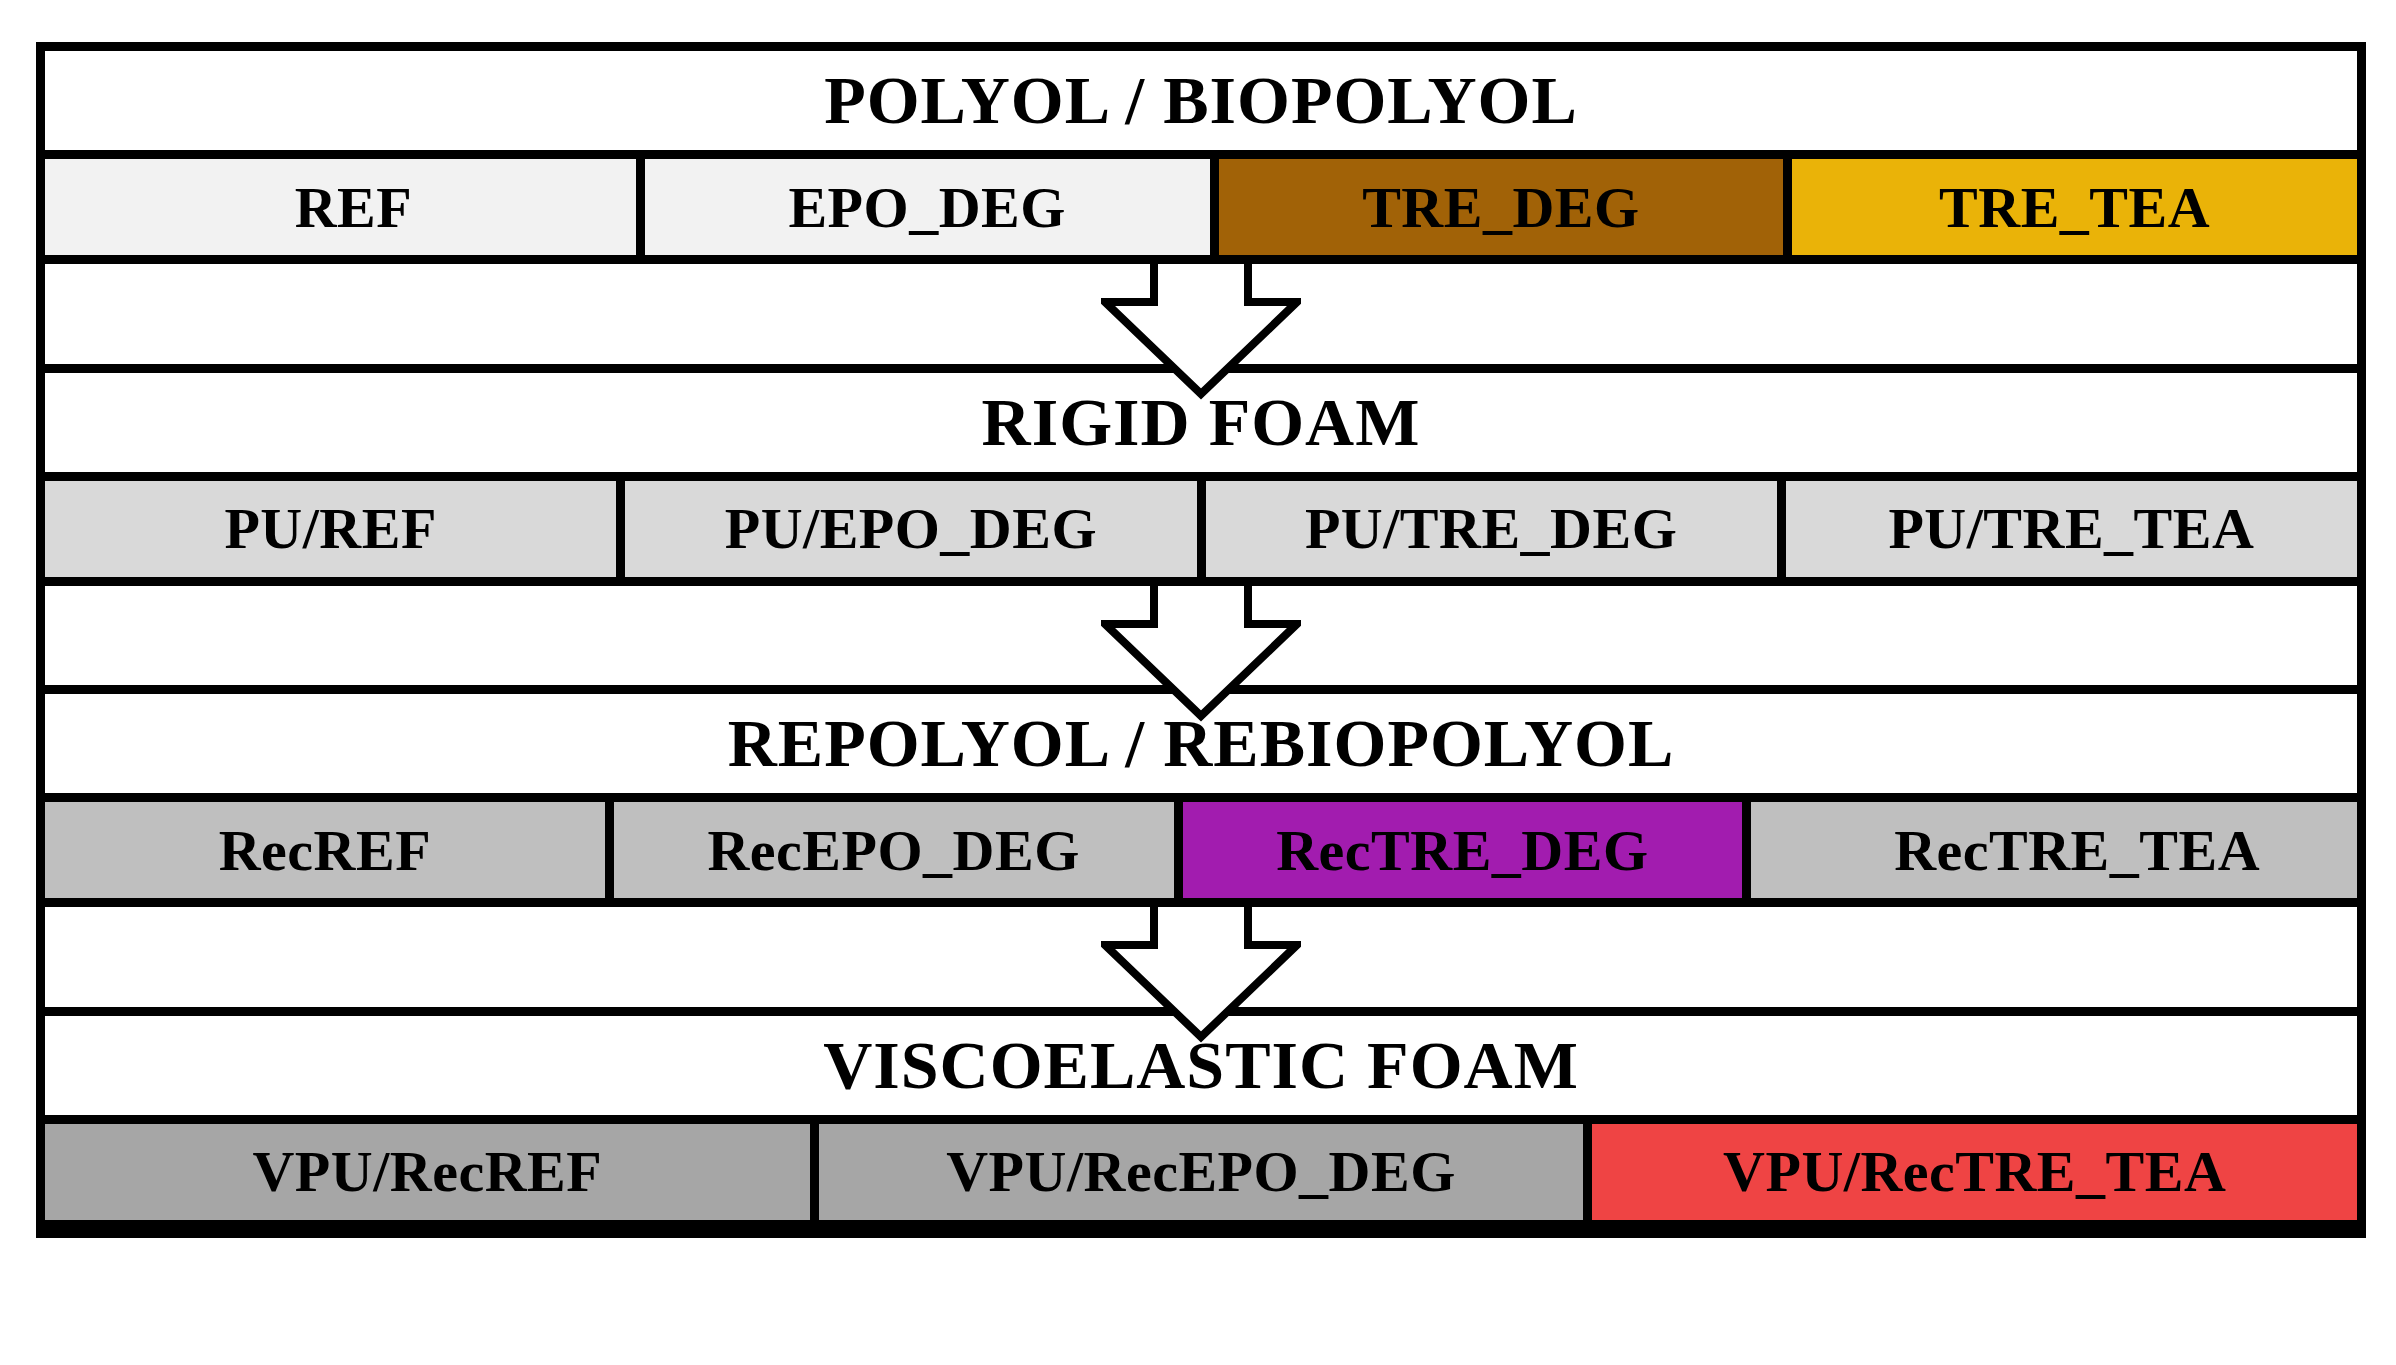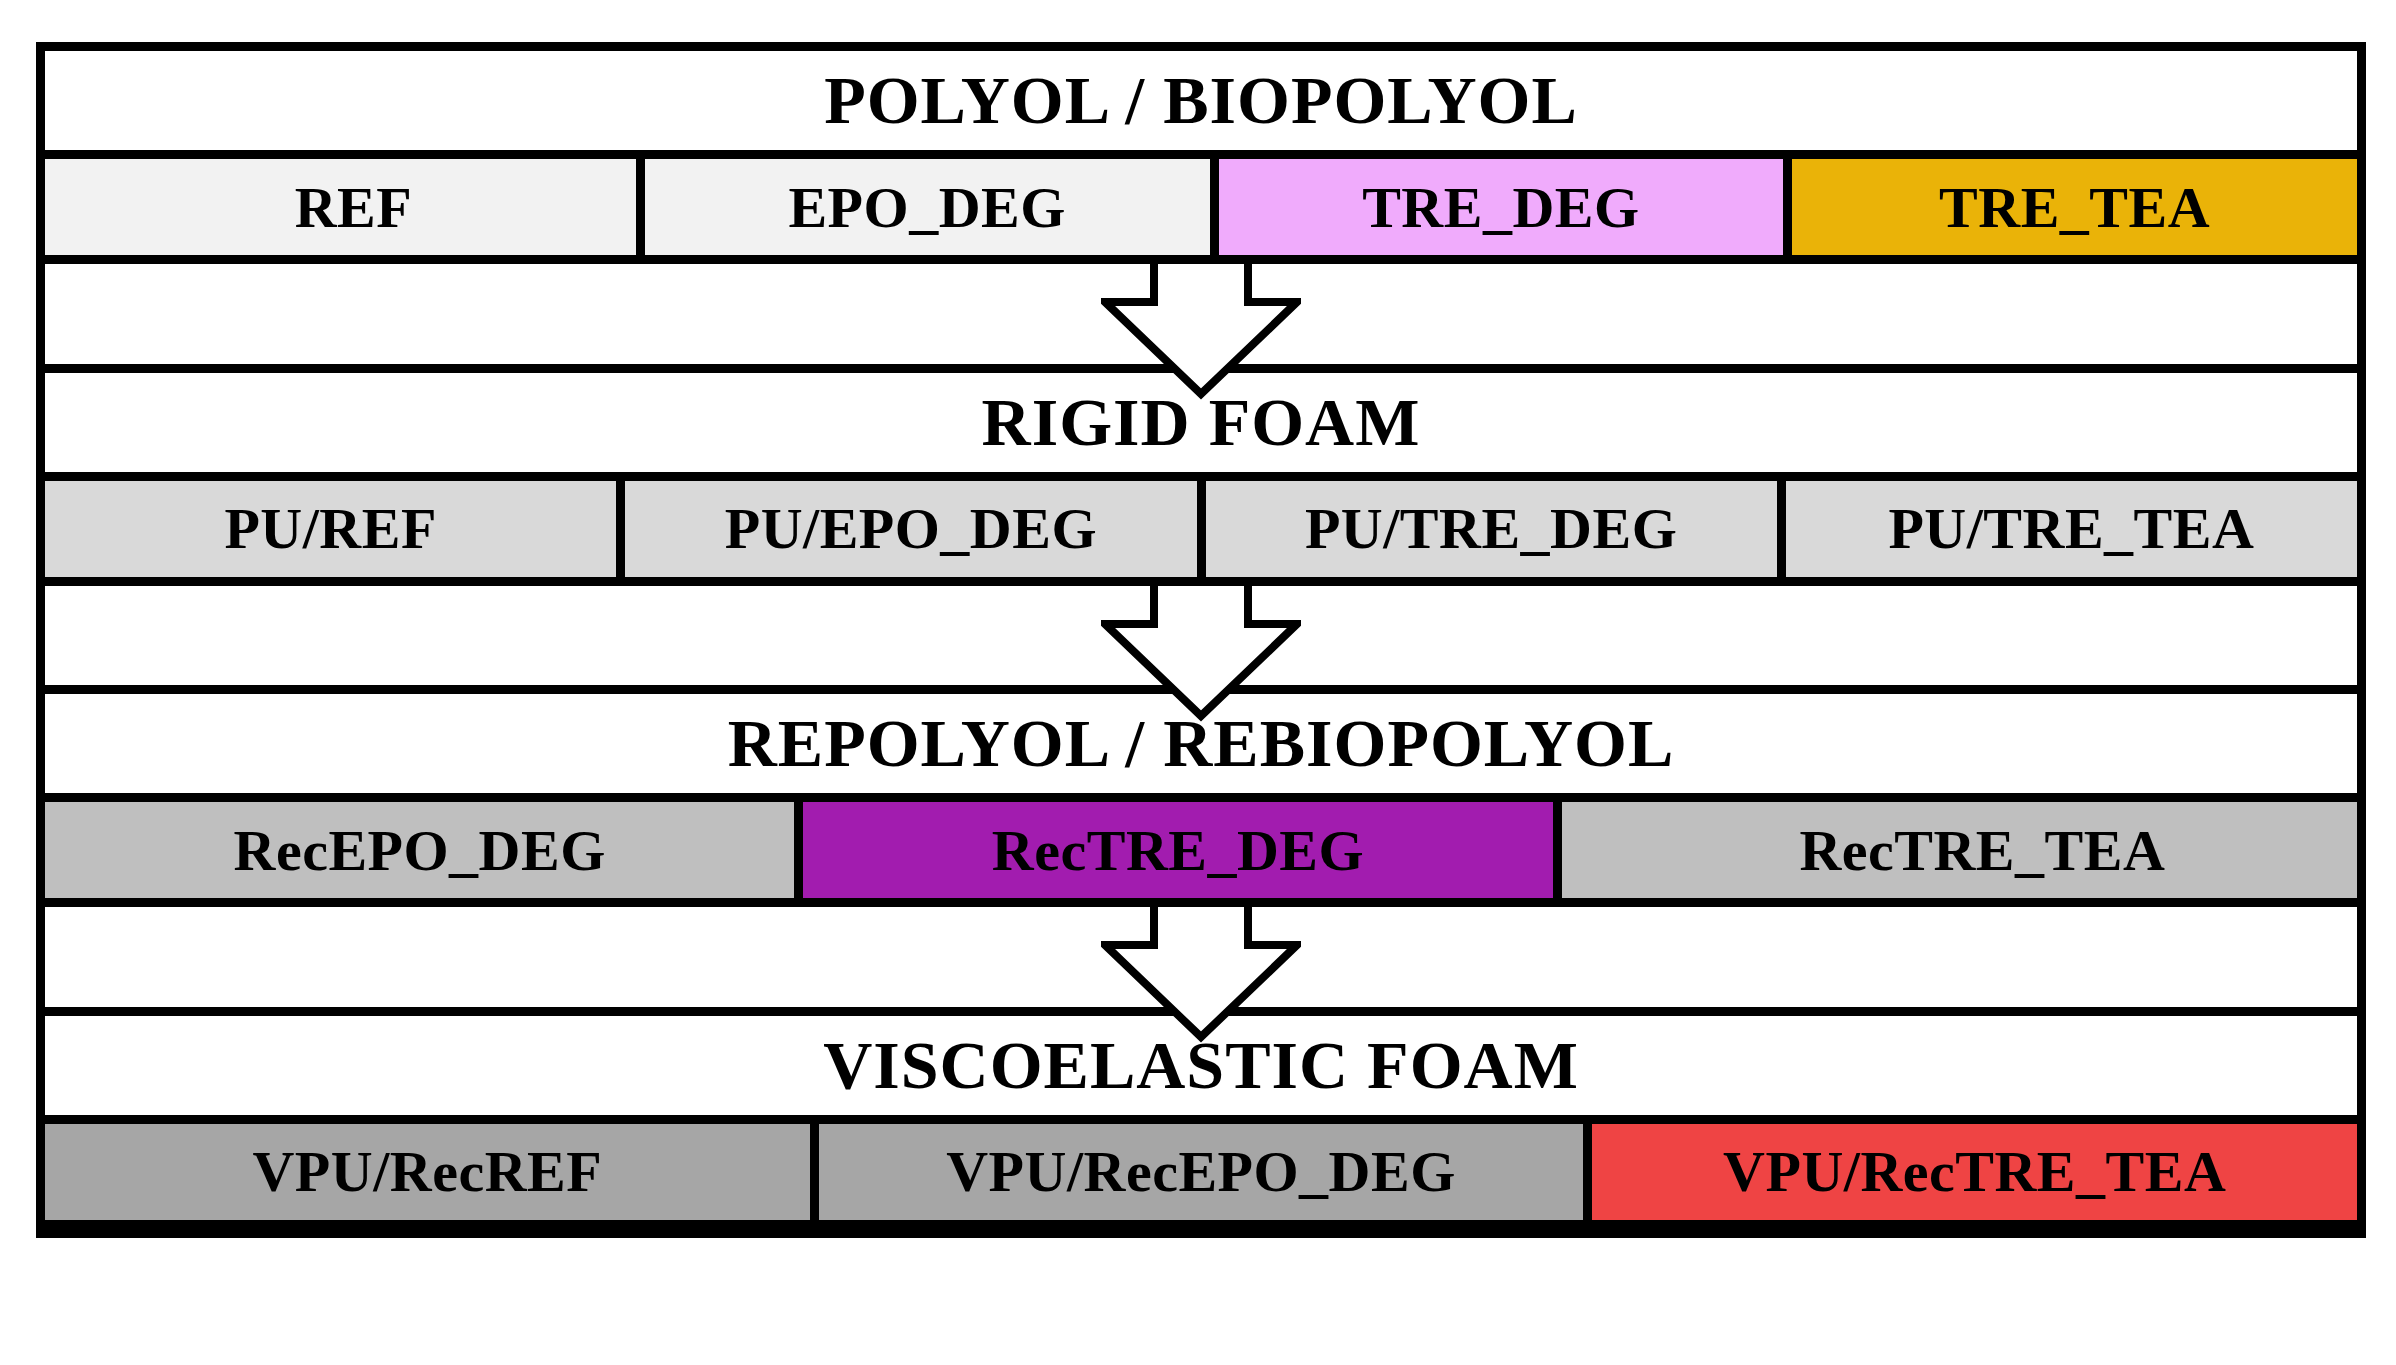--- a/index.html
+++ b/index.html
@@ -69,21 +69,21 @@
 </style>
 </head>
 <body>
 
 <div class="figure">
 
   <div class="title-row">POLYOL / BIOPOLYOL</div>
   <div class="cells-row">
     <div class="cell" style="background-color: rgb(242, 242, 242); padding-left: 26px;">REF</div>
     <div class="cell" style="background-color: rgb(242, 242, 242);">EPO_DEG</div>
-    <div class="cell" style="background-color: #f0abfc;">TRE_DEG</div>
+    <div class="cell" style="background-color: #a16207;">TRE_DEG</div>
     <div class="cell" style="background-color: #eab308;">TRE_TEA</div>
   </div>
 
   <div class="gap-row">
     <svg class="arrow-svg" width="200" height="136" viewBox="0 0 200 136">
       <polygon points="53,-6 53,38 4,38 100,130 196,38 147,38 147,-6" fill="#ffffff" stroke="#000000" stroke-width="8" stroke-linejoin="miter"></polygon>
     </svg>
   </div>
 
   <div class="title-row">RIGID FOAM</div>
@@ -95,20 +95,21 @@
   </div>
 
   <div class="gap-row">
     <svg class="arrow-svg" width="200" height="136" viewBox="0 0 200 136">
       <polygon points="53,-6 53,38 4,38 100,130 196,38 147,38 147,-6" fill="#ffffff" stroke="#000000" stroke-width="8" stroke-linejoin="miter"></polygon>
     </svg>
   </div>
 
   <div class="title-row">REPOLYOL / REBIOPOLYOL</div>
   <div class="cells-row">
+    <div class="cell" style="background-color: rgb(191, 191, 191);">RecREF</div>
     <div class="cell" style="background-color: rgb(191, 191, 191);">RecEPO_DEG</div>
     <div class="cell" style="background-color: #a21caf;">RecTRE_DEG</div>
     <div class="cell" style="background-color: rgb(191, 191, 191); padding-left: 46px;">RecTRE_TEA</div>
   </div>
 
   <div class="gap-row">
     <svg class="arrow-svg" width="200" height="136" viewBox="0 0 200 136">
       <polygon points="53,-6 53,38 4,38 100,130 196,38 147,38 147,-6" fill="#ffffff" stroke="#000000" stroke-width="8" stroke-linejoin="miter"></polygon>
     </svg>
   </div>

